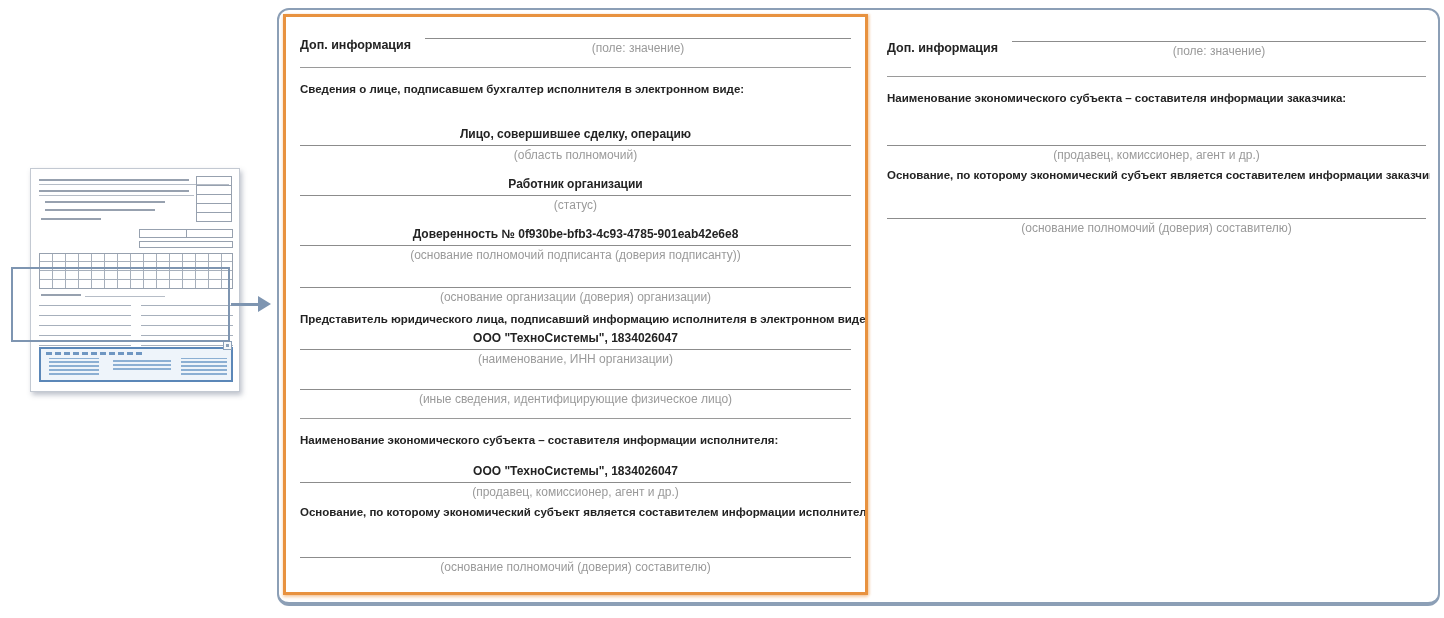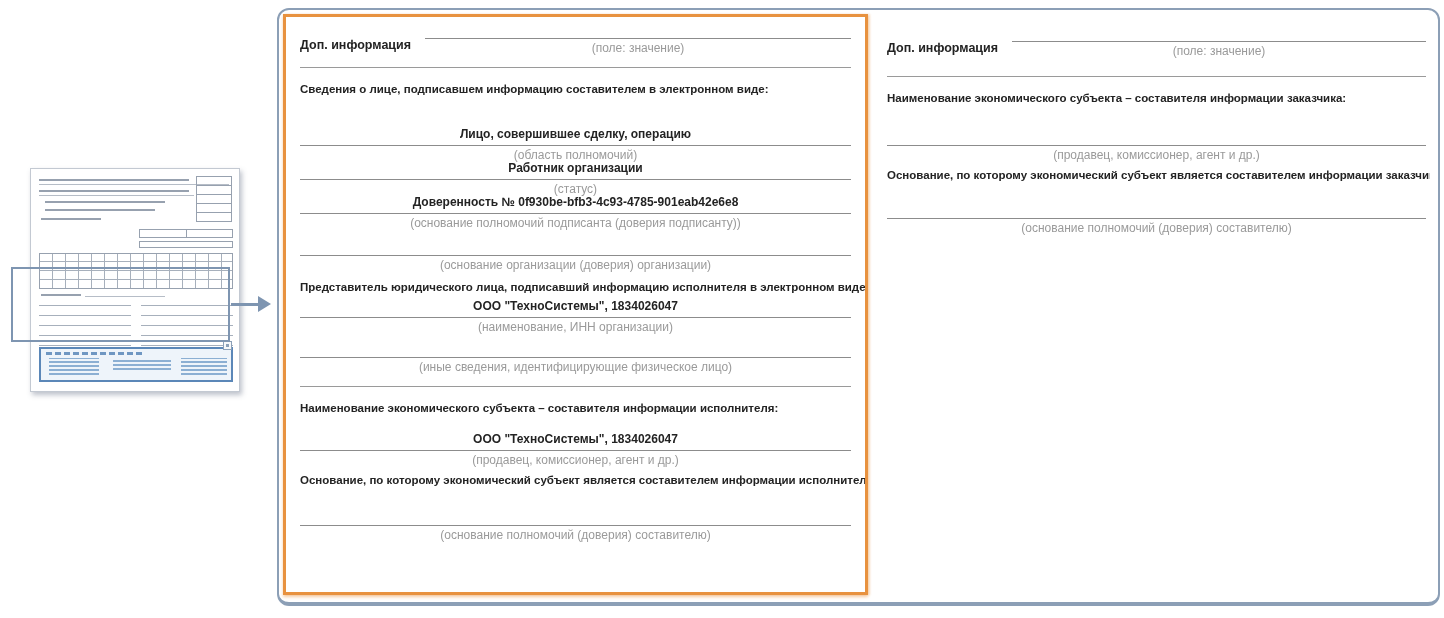--- a/index.html
+++ b/index.html
@@ -121,21 +121,21 @@
   .val{
     font-weight:bold;font-size:12px;text-align:center;
     border-bottom:1px solid var(--c-line);padding-bottom:3px;line-height:15px;
   }
   .eline{border-bottom:1px solid var(--c-line);height:12px;}
   .twocol{display:flex;gap:10px;}
   .col-l{width:28%;}
   .col-r{flex:1;}
 
   
-  .mt4{margin-top:4px;}.mt5{margin-top:1px;}.mt8{margin-top:8px;}
+  .mt4{margin-top:4px;}.mt5{margin-top:17px;}.mt8{margin-top:8px;}
   .mt10{margin-top:10px;}.mt14{margin-top:14px;}
   .mt16{margin-top:16px;}.mt18{margin-top:30px;}.mt20{margin-top:20px;}
   .mt24{margin-top:24px;}.mt26{margin-top:26px;}.mt28{margin-top:28px;}
 </style>
 </head>
 <body>
 
 <div class="stage">
 
   <div class="thumb">
@@ -175,21 +175,21 @@
       <div class="fld">
         <span class="lbl">Доп. информация</span>
         <div class="lw">
           <div class="uline"></div>
           <div class="cap">(поле: значение)</div>
         </div>
       </div>
 
       <div class="divider mt14"></div>
 
-      <div class="hd mt14">Сведения о лице, подписавшем информацию составителем в электронном виде:</div>
+      <div class="hd mt14">Сведения о лице, подписавшем бухгалтер исполнителя в электронном виде:</div>
 
       <div class="val mt18">Лицо, совершившее сделку, операцию</div>
       <div class="cap">(область полномочий)</div>
 
       <div class="val mt5">Работник организации</div>
       <div class="cap">(статус)</div>
 
       <div class="val mt5">Доверенность № 0f930be-bfb3-4c93-4785-901eab42e6e8</div>
       <div class="cap">(основание полномочий подписанта (доверия подписанту))</div>
 

